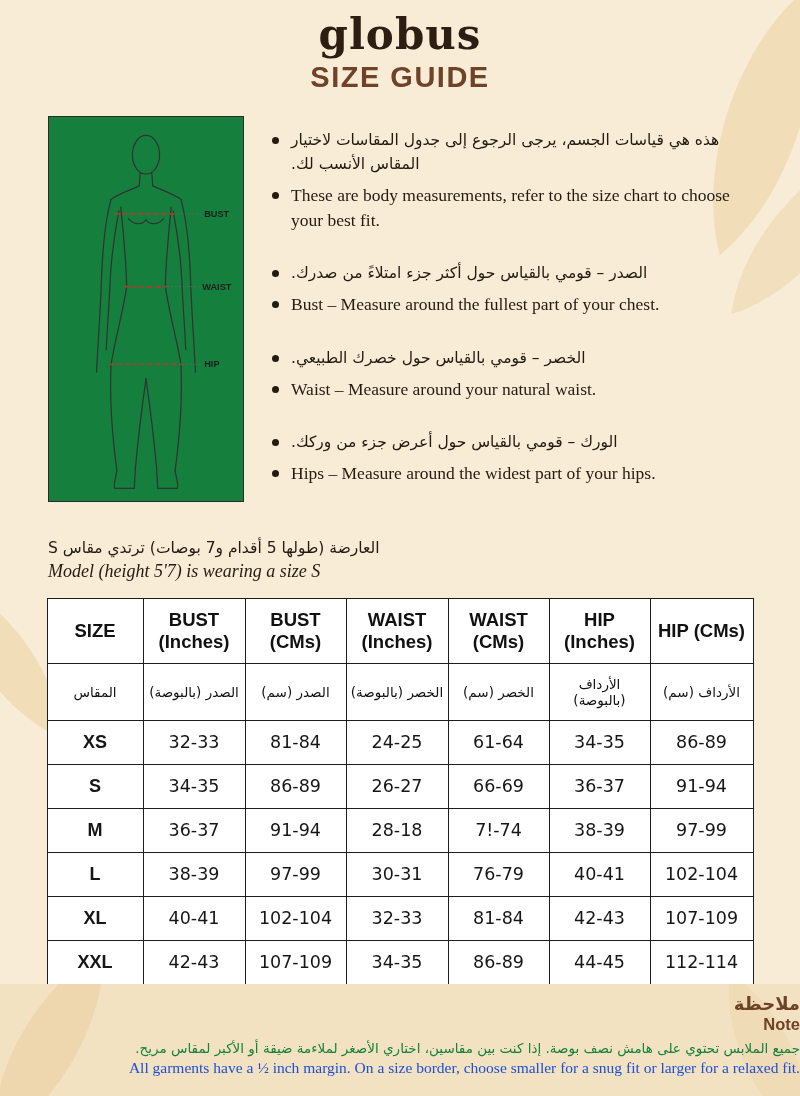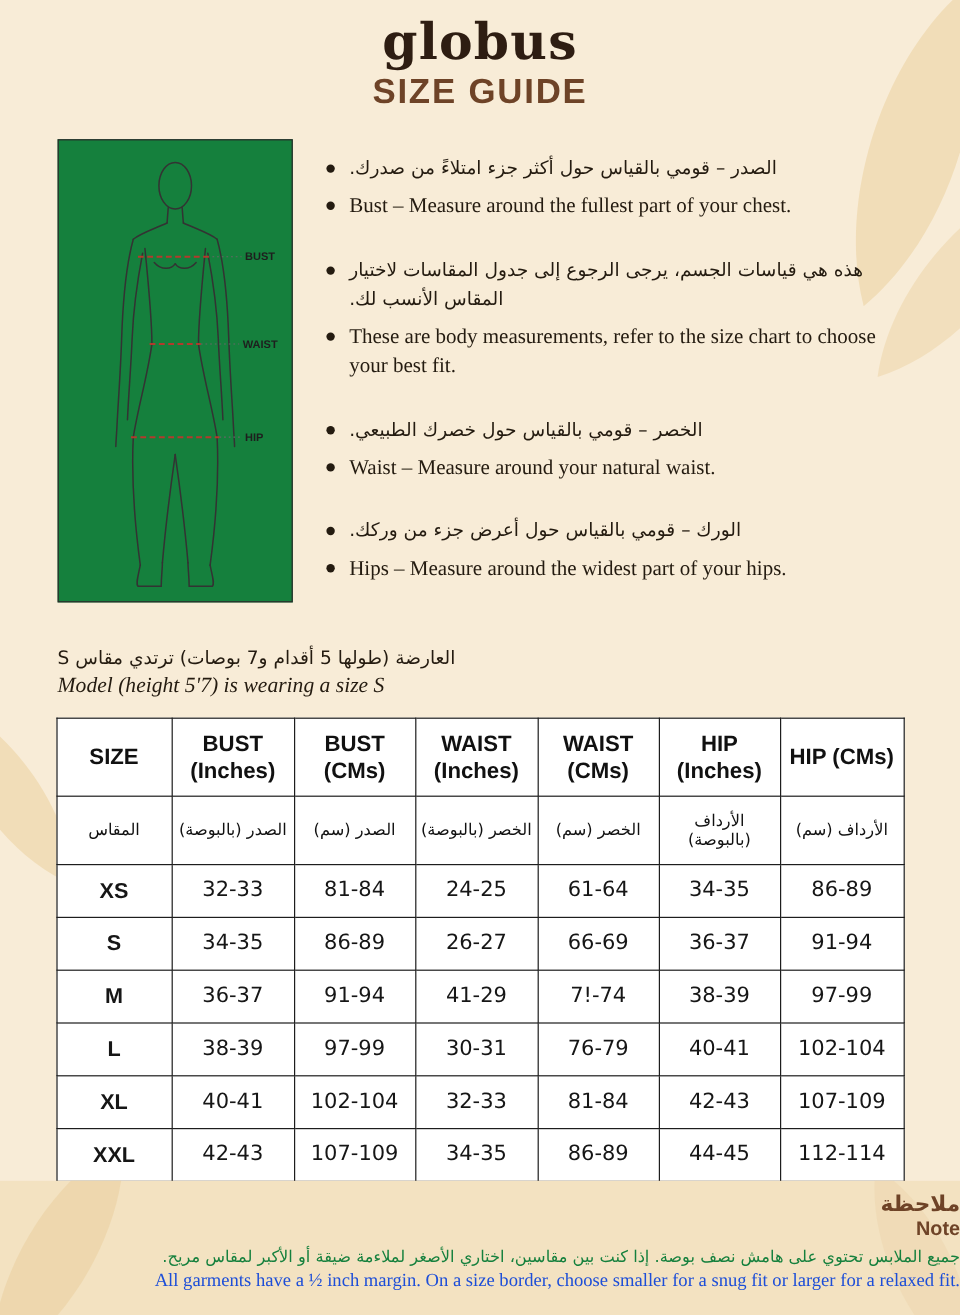--- a/index.html
+++ b/index.html
@@ -131,35 +131,35 @@
           <text class="fig-label" x="160" y="98">BUST</text>
           <text class="fig-label" x="158" y="173">WAIST</text>
           <text class="fig-label" x="160" y="253">HIP</text>
         </svg>
       </div>
 
       <div class="instructions">
         <div class="inst-group">
           <div class="inst-item">
             <span class="bullet"></span>
+            <span class="ar-text">هذه هي قياسات الجسم، يرجى الرجوع إلى جدول المقاسات لاختيار المقاس الأنسب لك.</span>
+          </div>
+          <div class="inst-item">
+            <span class="bullet"></span>
+            <span class="en-text">These are body measurements, refer to the size chart to choose your best fit.</span>
+          </div>
+        </div>
+        <div class="inst-group">
+          <div class="inst-item">
+            <span class="bullet"></span>
             <span class="ar-text">الصدر – قومي بالقياس حول أكثر جزء امتلاءً من صدرك.</span>
           </div>
           <div class="inst-item">
             <span class="bullet"></span>
             <span class="en-text">Bust – Measure around the fullest part of your chest.</span>
-          </div>
-        </div>
-        <div class="inst-group">
-          <div class="inst-item">
-            <span class="bullet"></span>
-            <span class="ar-text">هذه هي قياسات الجسم، يرجى الرجوع إلى جدول المقاسات لاختيار المقاس الأنسب لك.</span>
-          </div>
-          <div class="inst-item">
-            <span class="bullet"></span>
-            <span class="en-text">These are body measurements, refer to the size chart to choose your best fit.</span>
           </div>
         </div>
         <div class="inst-group">
           <div class="inst-item">
             <span class="bullet"></span>
             <span class="ar-text">الخصر – قومي بالقياس حول خصرك الطبيعي.</span>
           </div>
           <div class="inst-item">
             <span class="bullet"></span>
             <span class="en-text">Waist – Measure around your natural waist.</span>
@@ -227,21 +227,21 @@
         <td>86-89</td>
         <td>26-27</td>
         <td>66-69</td>
         <td>36-37</td>
         <td>91-94</td>
       </tr>
       <tr class="data-row">
         <td class="size-label">M</td>
         <td>36-37</td>
         <td>91-94</td>
-        <td>41-29</td>
+        <td>28-18</td>
         <td>7!-74</td>
         <td>38-39</td>
         <td>97-99</td>
       </tr>
       <tr class="data-row">
         <td class="size-label">L</td>
         <td>38-39</td>
         <td>97-99</td>
         <td>30-31</td>
         <td>76-79</td>

